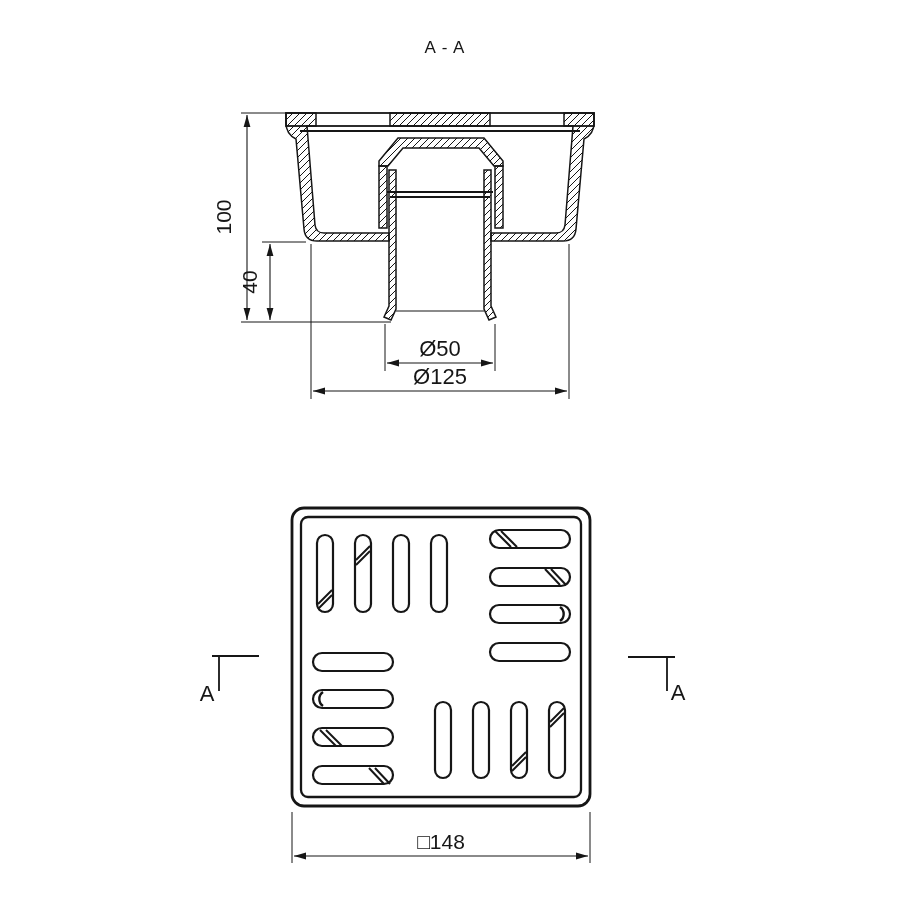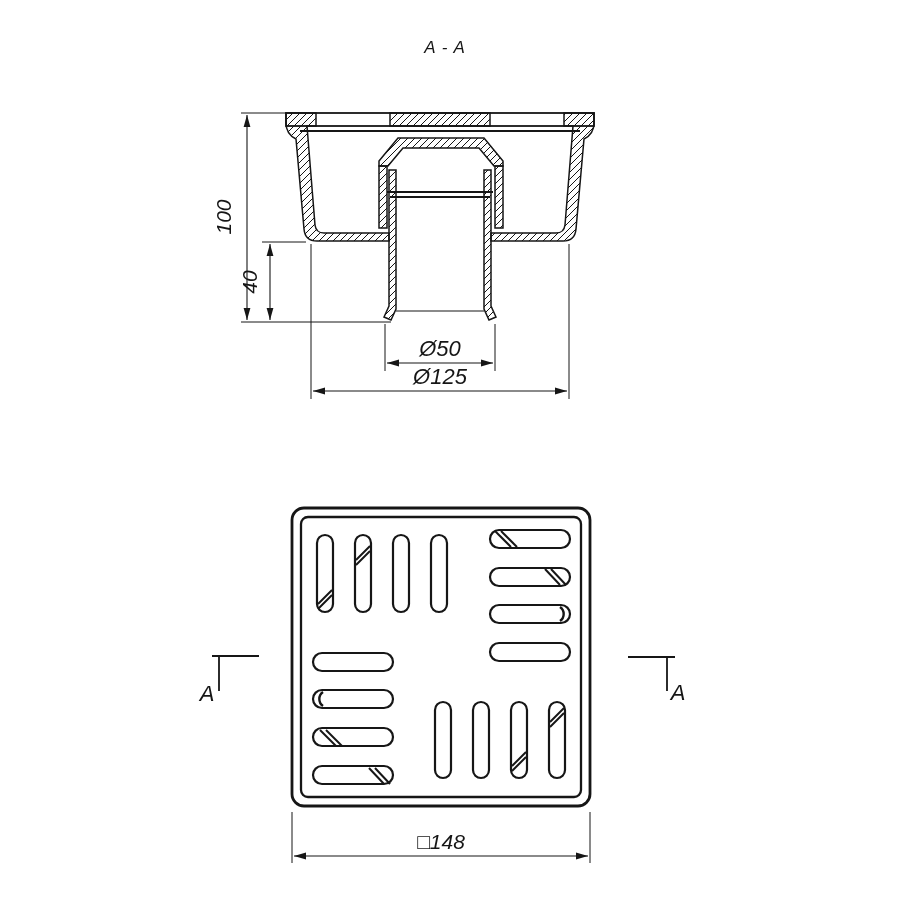--- a/index.html
+++ b/index.html
@@ -7,21 +7,20 @@
     padding: 0;
     background: #ffffff;
     font-family: "Liberation Sans", sans-serif;
   }
   .stage {
     width: 900px;
     height: 900px;
     position: relative;
     background: #ffffff;
     overflow: hidden;
-    font-style: italic;
   }
   svg { display: block; }
   .draw   { stroke: #161616; stroke-width: 1.8; fill: none; }
   .thin   { stroke: #161616; stroke-width: 1.2; fill: none; }
   .hatched{ stroke: #161616; stroke-width: 1.5; fill: url(#hatchPat); }
   .whitef { stroke: #161616; stroke-width: 1.8; fill: #ffffff; }
   .ext    { stroke: #161616; stroke-width: 1; fill: none; }
   .dim    { stroke: #161616; stroke-width: 1.1; fill: none;
             marker-start: url(#arrow); marker-end: url(#arrow); }
   .slot   { stroke: #161616; stroke-width: 2.2; fill: #ffffff; }

